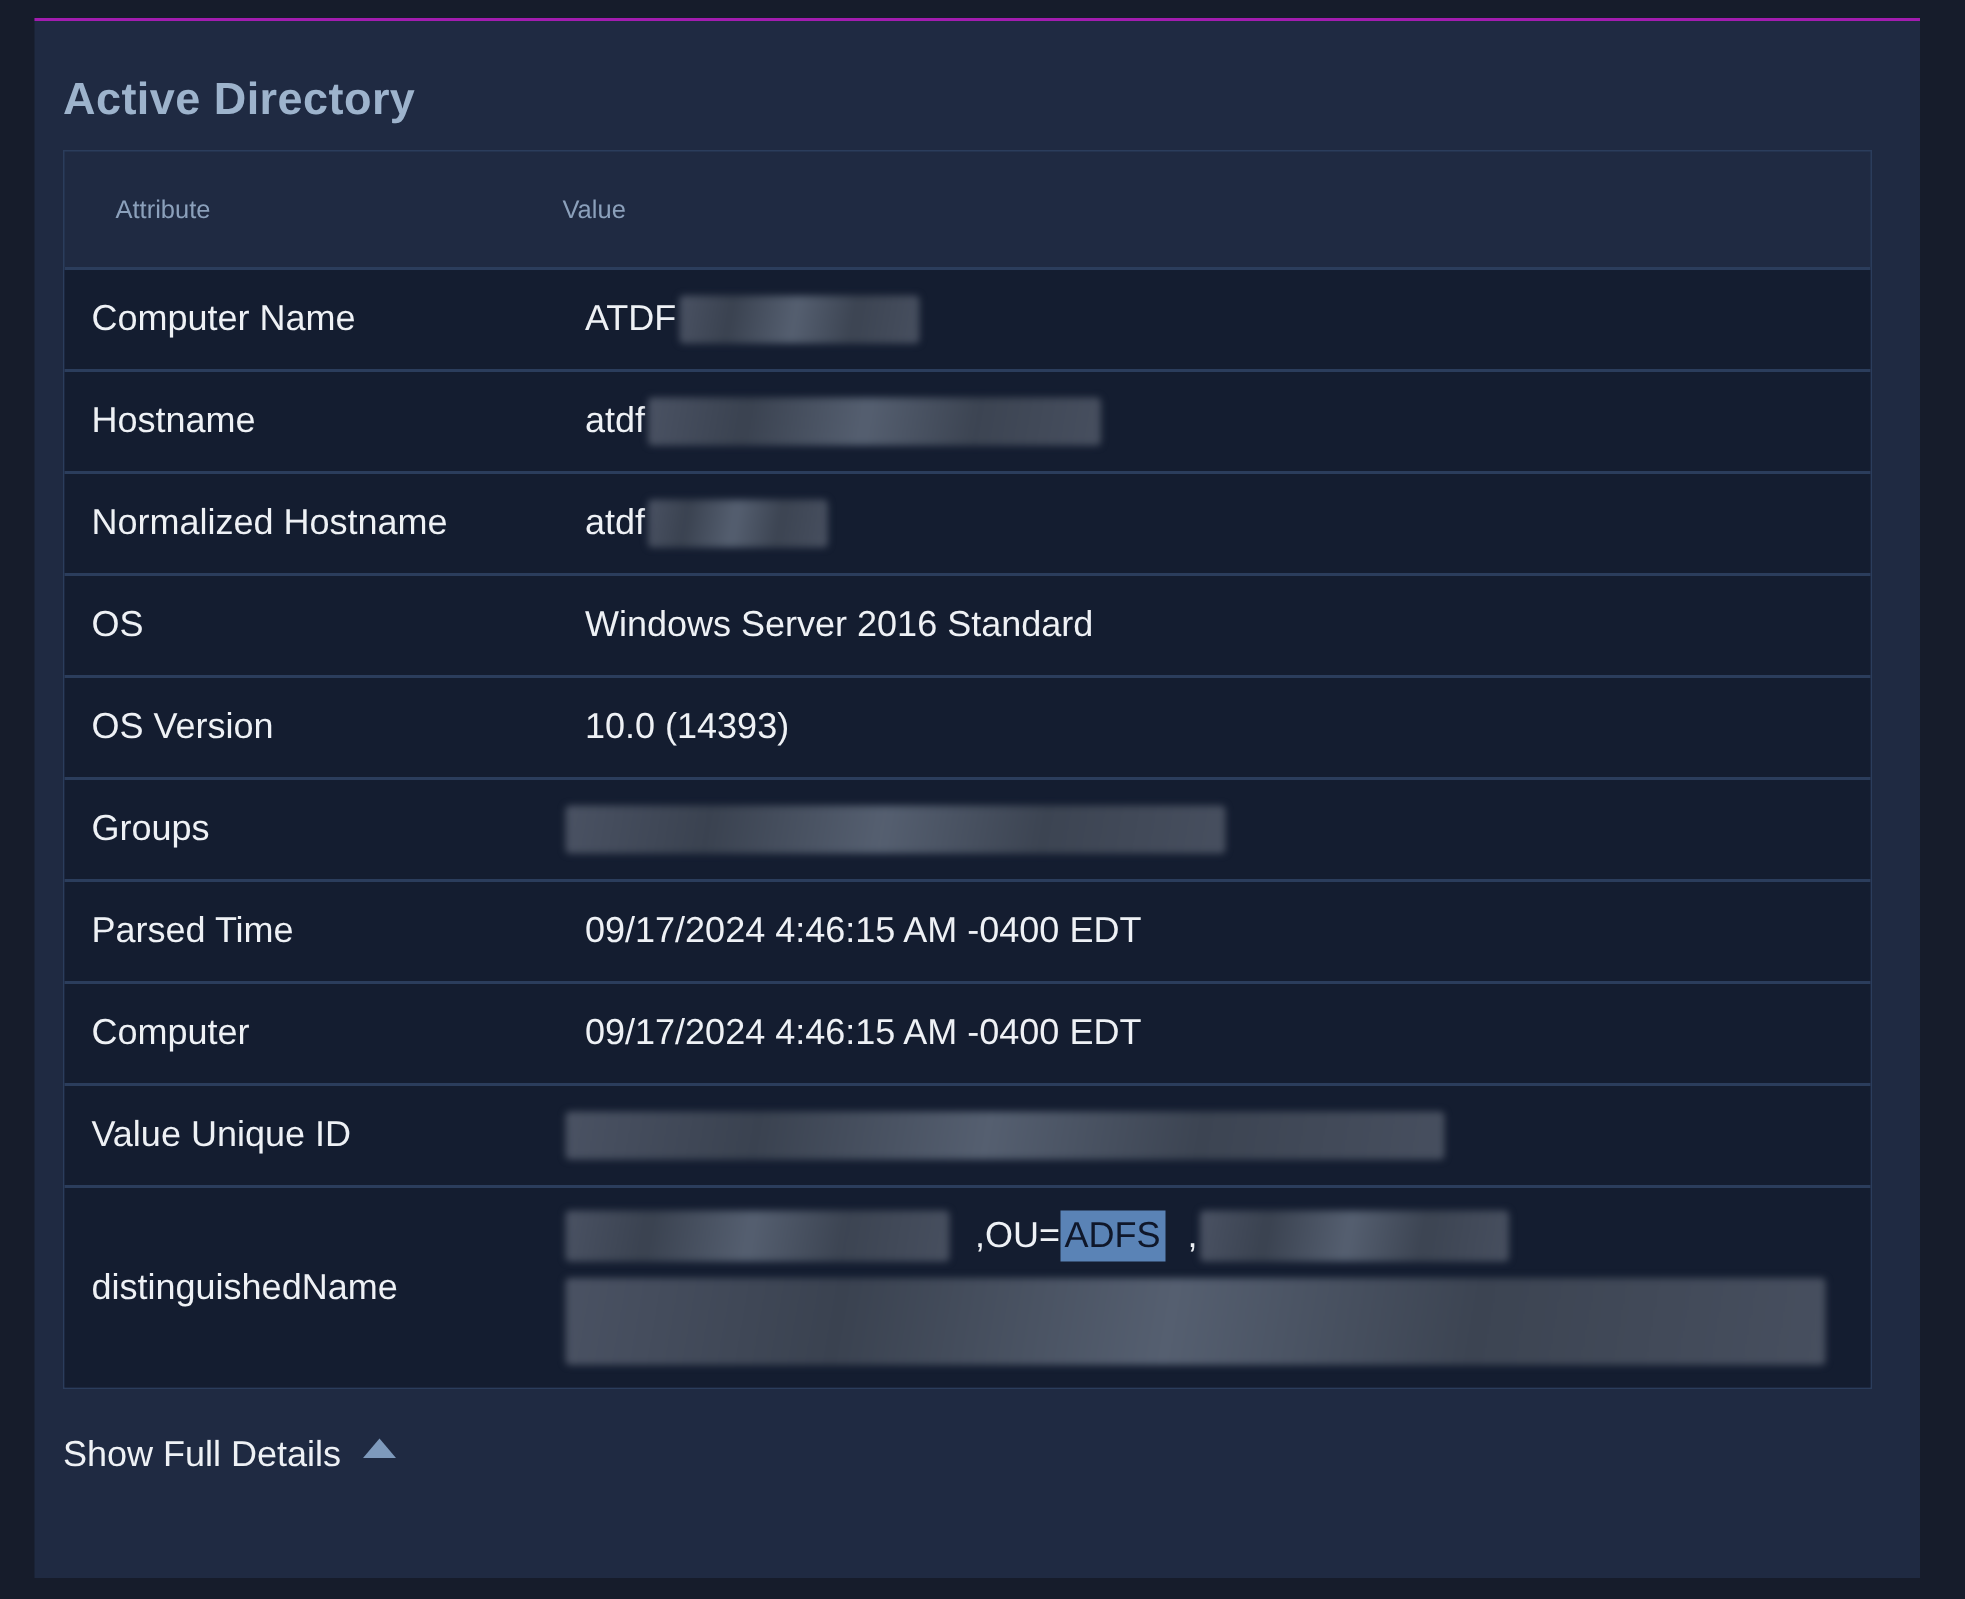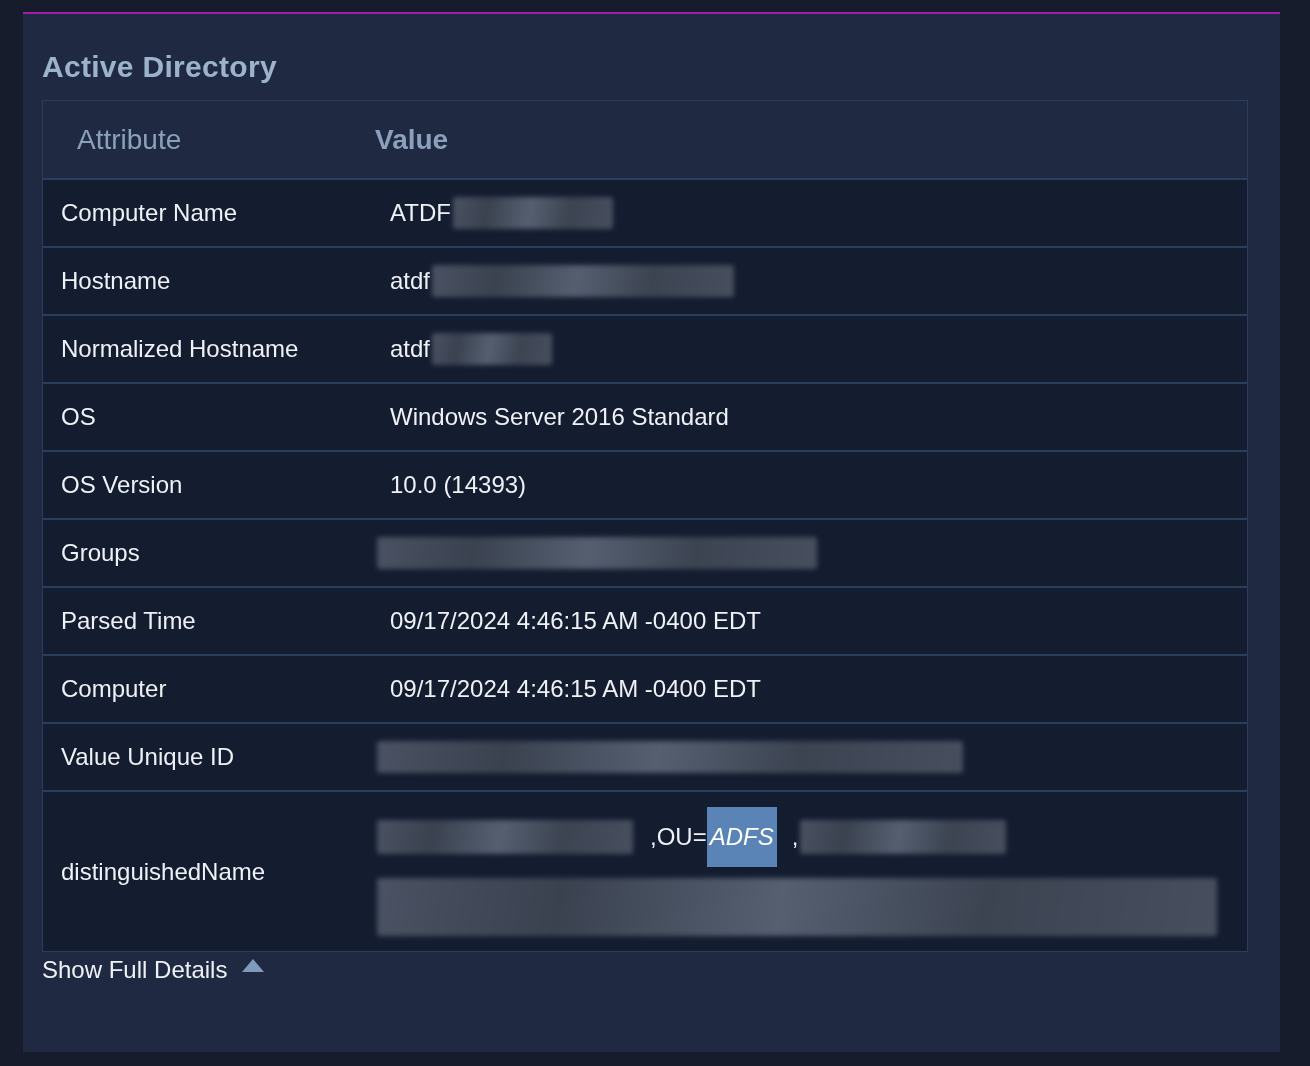--- a/index.html
+++ b/index.html
@@ -43,26 +43,26 @@
   .attr-table {
     position: absolute;
     left: 19px; top: 86px;
     width: 1206px;
     border: 1px solid var(--border);
   }
   .thead {
     display: flex;
     align-items: center;
     height: 77px;
-    font-size: 28px;
+    font-size: 17px;
     font-weight: 500;
     color: var(--header-text);
   }
   .col-attr { width: 332px; padding-left: 34px; flex-shrink: 0; }
-  .col-val  { flex: 1; font-weight: bold; }
+  .col-val  { flex: 1; }
 
   .tr {
     display: flex;
     align-items: center;
     min-height: 68px;
     background: var(--row-bg);
     border-top: 2px solid var(--border);
     padding: 15px 0;
   }
   .td { font-size: 24px; color: var(--body-text); }
@@ -72,24 +72,23 @@
     display: flex;
     flex-direction: column;
     justify-content: center;
   }
   .value-line { display: flex; align-items: center; }
   .value-line + .value-line { margin-top: 11px; }
 
   .seg-text { white-space: pre; margin-left: 15px; }
   .seg-selected {
     background: var(--selection-bg);
-    color: #ffffff;
-    padding: 16px 3px;
+    color: #0f172a;
+    padding: 3px 3px;
     white-space: pre;
-    font-style: italic;
   }
   .seg-redacted {
     display: inline-block;
     flex-shrink: 0;
     margin: 0 2px;
     border-radius: 3px;
     background: linear-gradient(100deg,
       #4a5263 0%, #3a4250 22%, #555f70 48%,
       #3c4452 72%, #474f5f 100%);
     filter: blur(2.5px);

